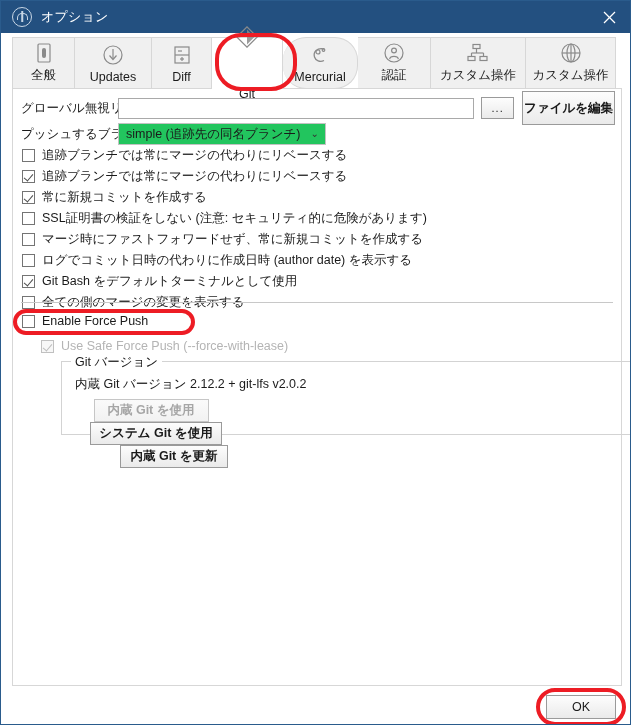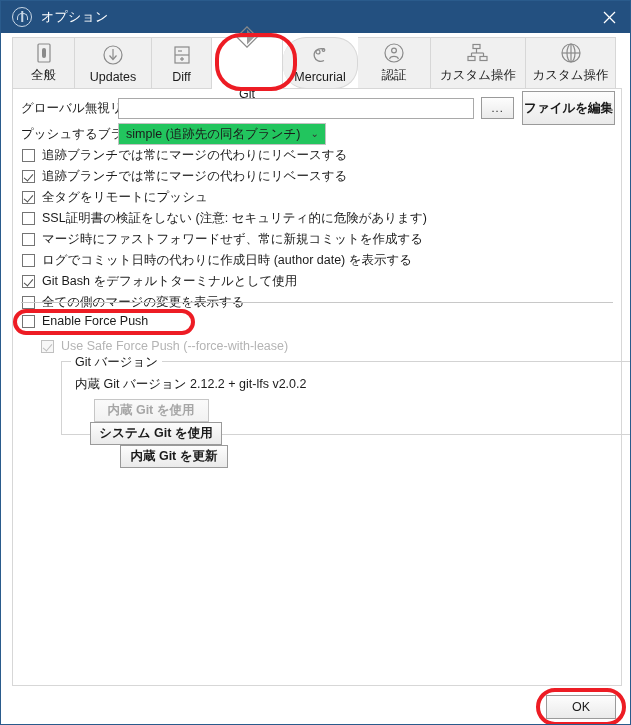--- a/index.html
+++ b/index.html
@@ -488,21 +488,21 @@
         <span class="cblabel">追跡ブランチでは常にマージの代わりにリベースする</span>
       </div>
 
       <div class="cbrow">
         <span class="cbox checked"></span>
         <span class="cblabel">追跡ブランチでは常にマージの代わりにリベースする</span>
       </div>
 
       <div class="cbrow">
         <span class="cbox checked"></span>
-        <span class="cblabel">全タグをリモートにプッシュ</span>
+        <span class="cblabel">常に新規コミットを作成する</span>
       </div>
 
       <div class="cbrow">
         <span class="cbox"></span>
         <span class="cblabel">SSL証明書の検証をしない (注意: セキュリティ的に危険があります)</span>
       </div>
 
       <div class="cbrow">
         <span class="cbox"></span>
         <span class="cblabel">マージ時にファストフォワードせず、常に新規コミットを作成する</span>

